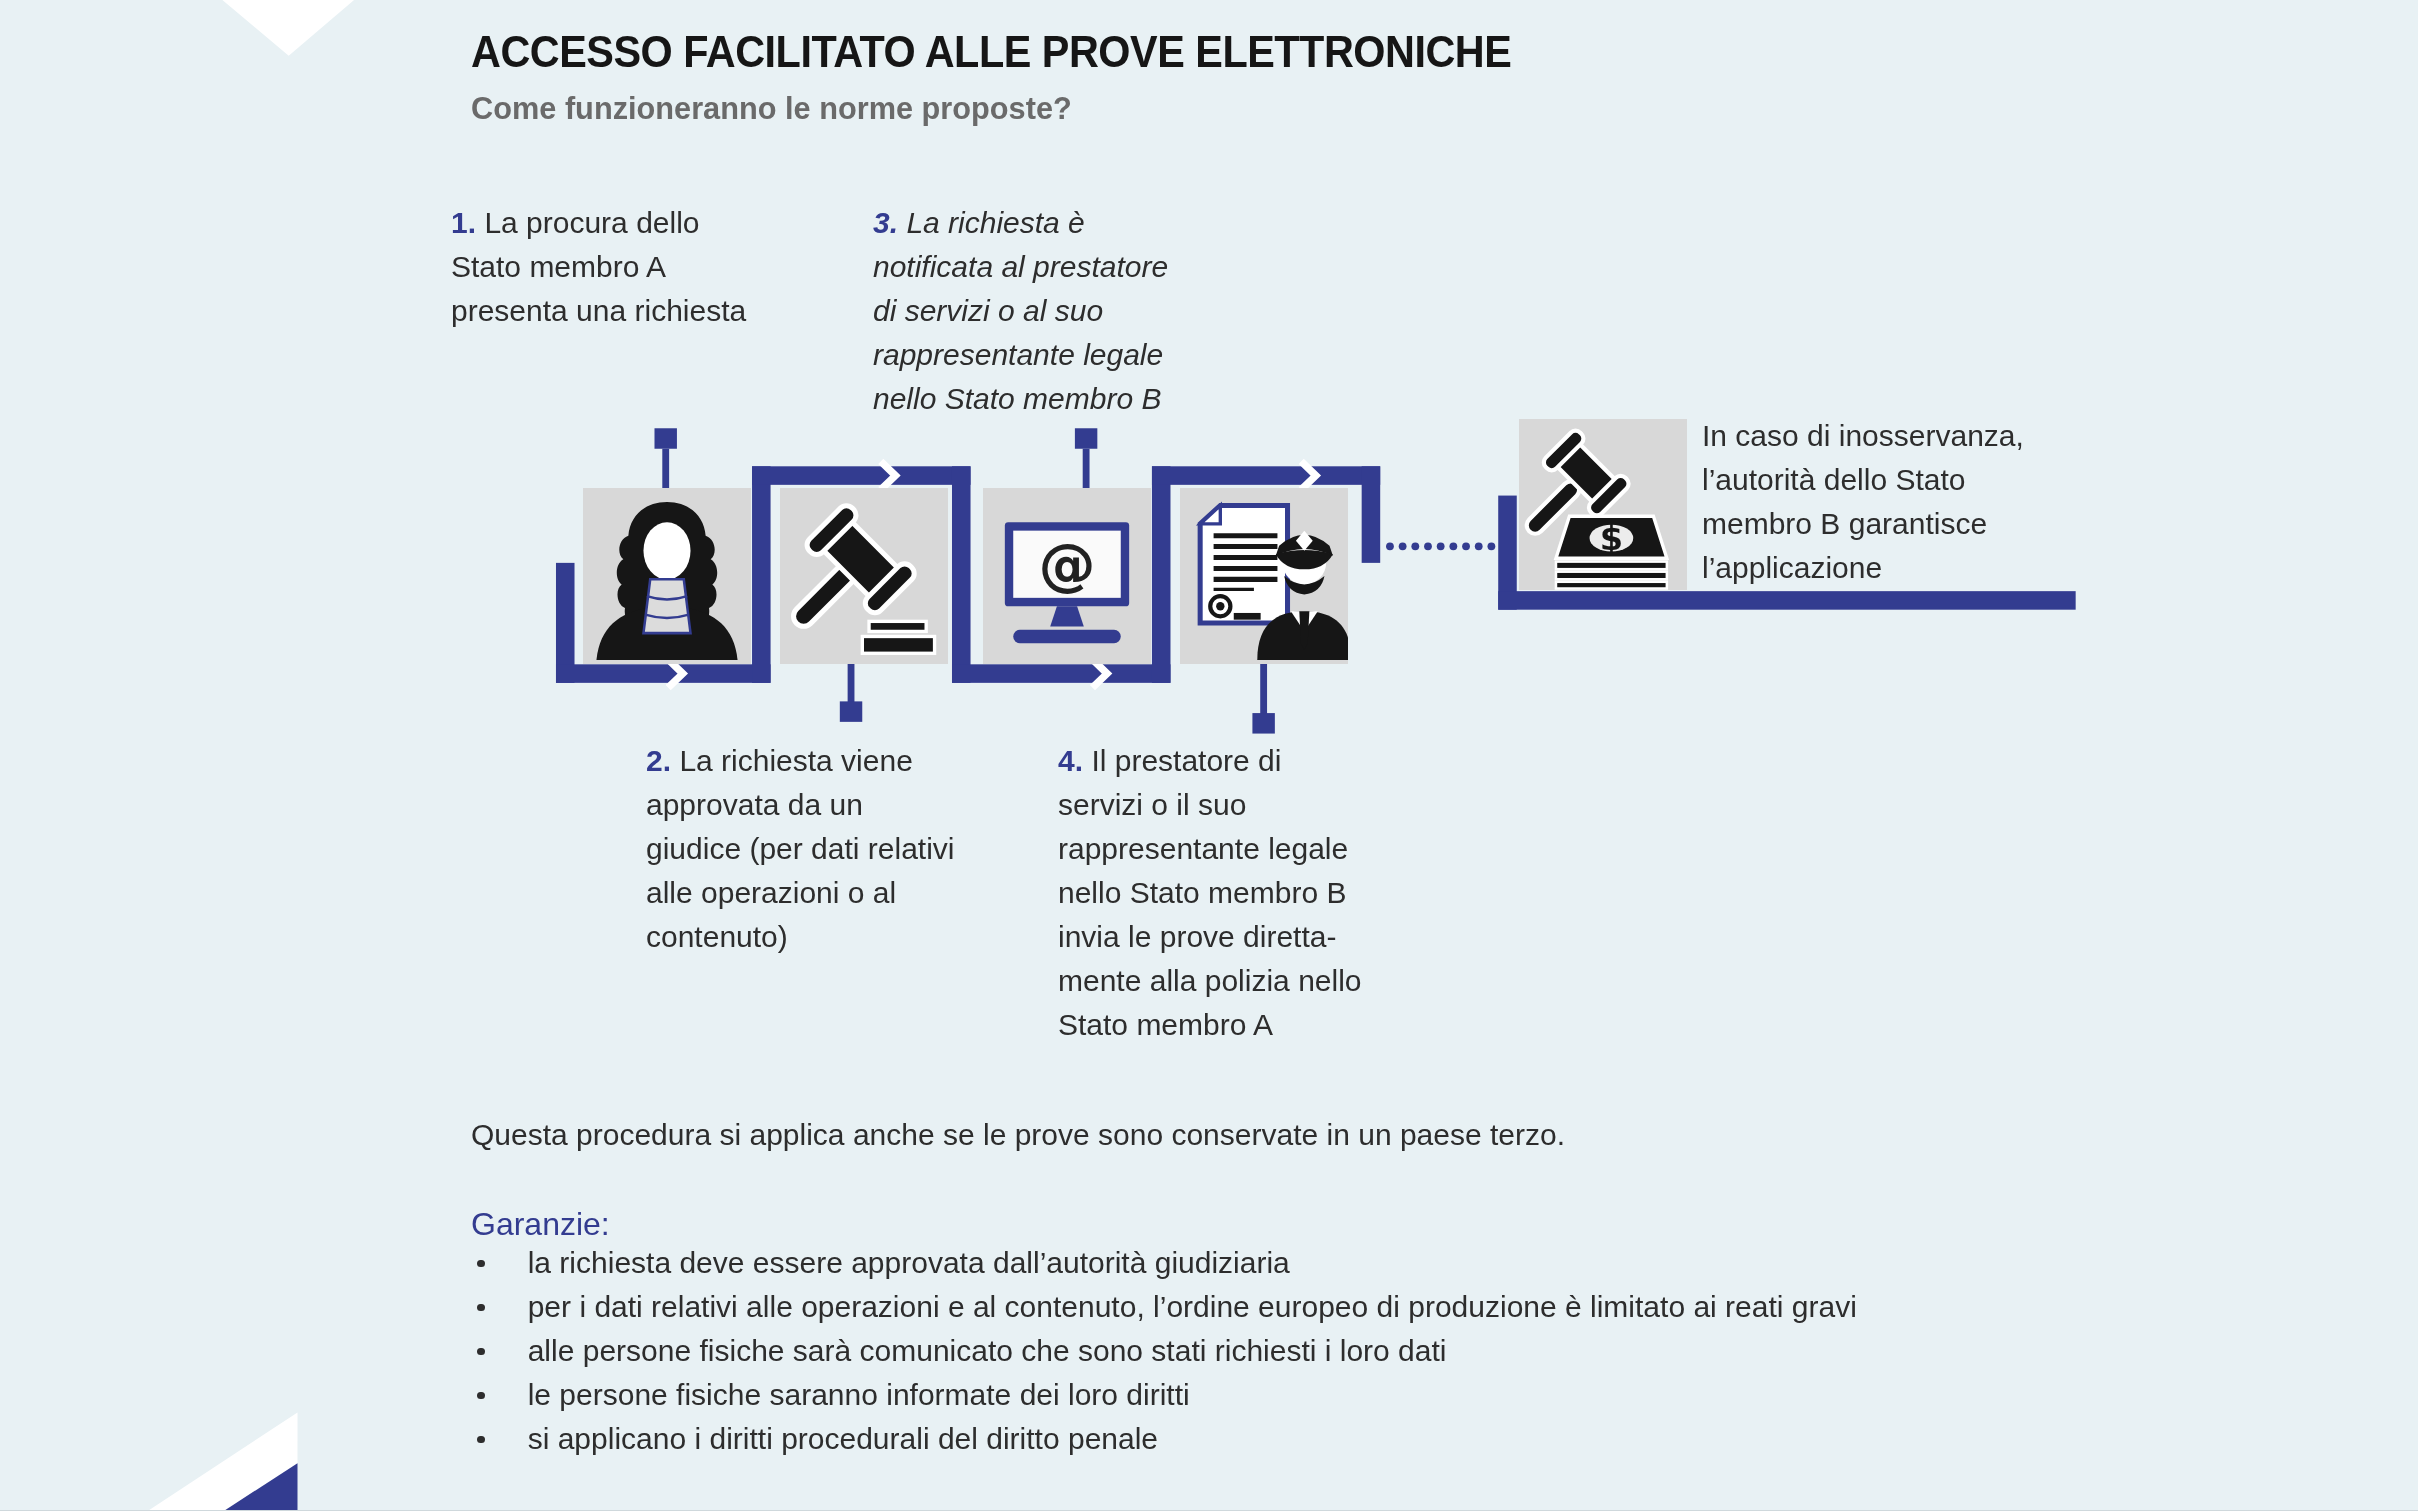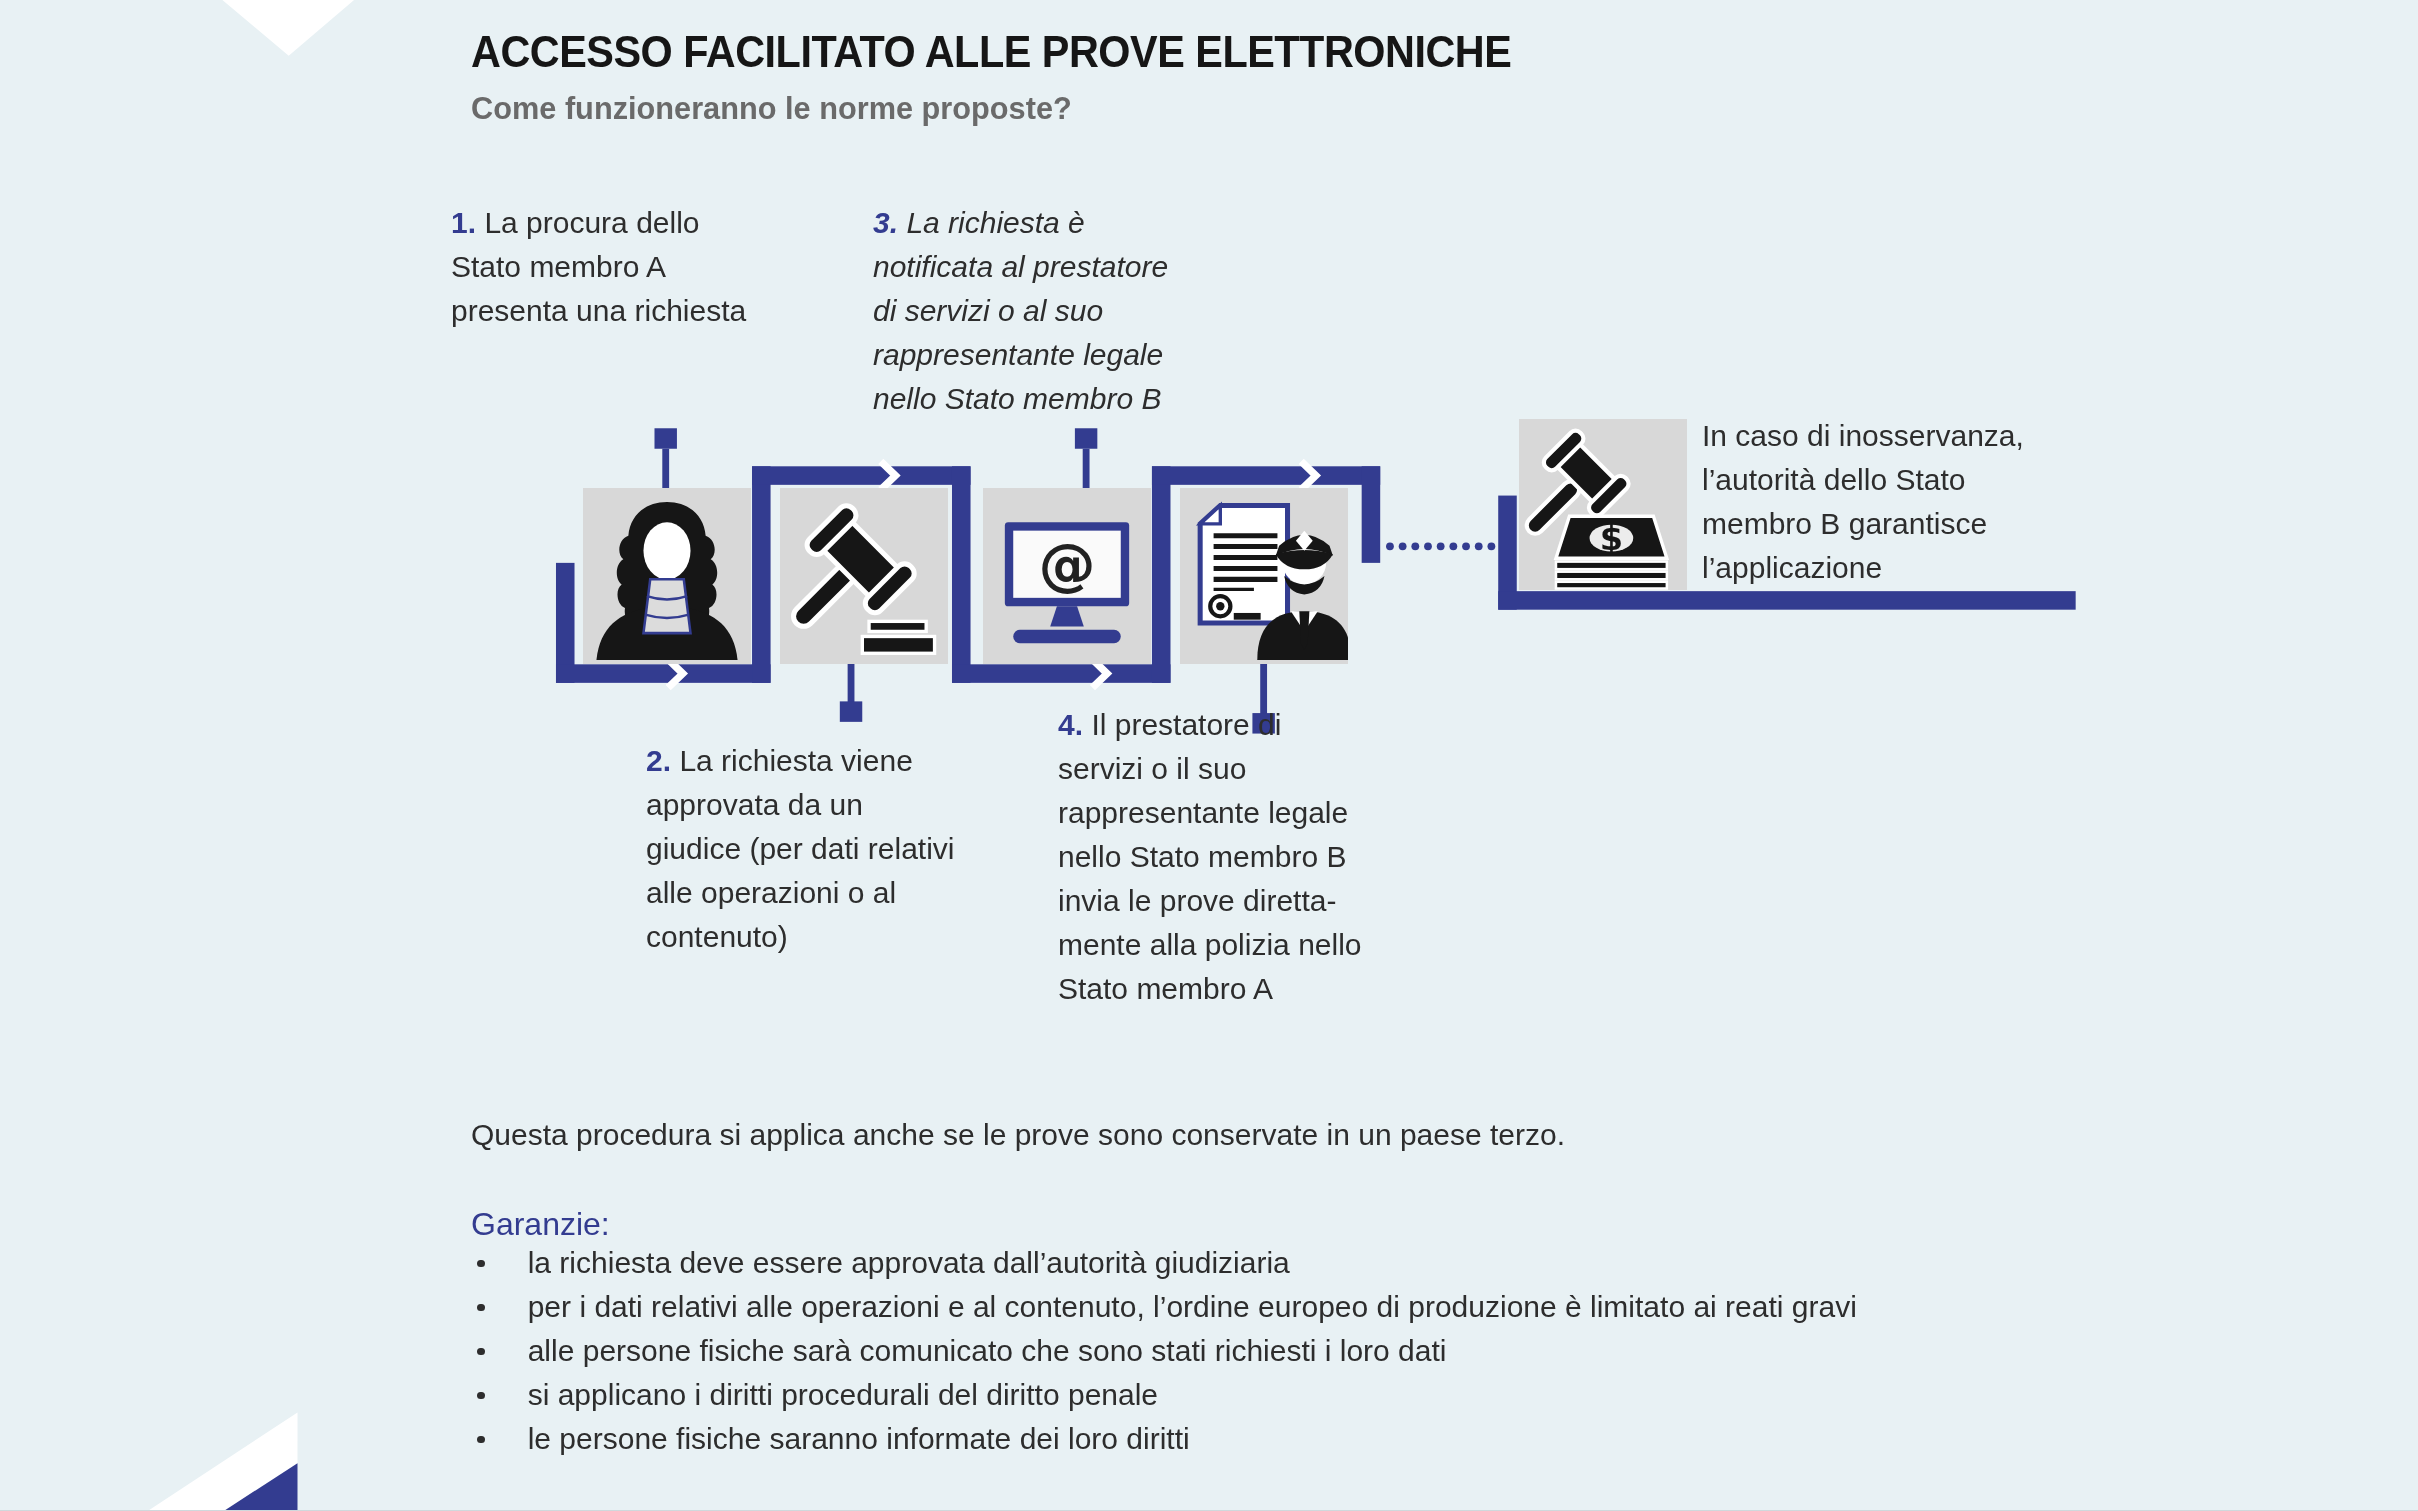--- a/index.html
+++ b/index.html
@@ -18,21 +18,21 @@
   .page-subtitle{
     left:471px; top:90px; font-size:32px; font-weight:bold; color:var(--muted,#6a6a6a);
     transform:scaleX(.96); transform-origin:left top; white-space:nowrap;
   }
   .step{ text-align:left; font-size:30px; line-height:44px; }
   .step .num{ color:var(--navy,#333c90); font-weight:bold; }
   .pre{ white-space:pre-line; }
   .step1{ left:451px; top:201px; width:410px; }
   .step3{ left:873px; top:201px; width:410px;font-style:italic; }
   .step2{ left:646px; top:739px; width:410px; }
-  .step4{ left:1058px; top:703px; width:410px; }
+  .step4{ left:1058px; top:739px; width:410px; }
   .note-right{ left:1702px; top:414px; width:429px; font-size:30px; line-height:44px; text-align:left; }
   .iconbox{ background:var(--box,#d8d8d8); }
   .iconbox svg{ display:block; width:100%; height:100%; }
   .box1{ left:583px;  top:488px; width:168px; height:176px; }
   .box2{ left:780px;  top:488px; width:168px; height:176px; }
   .box3{ left:983px; top:488px; width:168px; height:176px; }
   .box4{ left:1180px; top:488px; width:168px; height:176px; }
   .box5{ left:1519px; top:419px; width:168px; height:171px; }
   .procedure-note{ left:471px; top:1113px; font-size:30px; line-height:44px; white-space:nowrap; }
   .g-heading{ left:471px; top:1206px; font-size:32px; font-weight:normal; color:var(--navy,#333c90); }
@@ -215,22 +215,22 @@
     <li>
         <span class="dot"></span>
         <span>per i dati relativi alle operazioni e al contenuto, l’ordine europeo di produzione è limitato ai reati gravi</span>
       </li>
     <li>
         <span class="dot"></span>
         <span>alle persone fisiche sarà comunicato che sono stati richiesti i loro dati</span>
       </li>
     <li>
         <span class="dot"></span>
+        <span>le persone fisiche saranno informate dei loro diritti</span>
+      </li>
+    <li>
+        <span class="dot"></span>
         <span>si applicano i diritti procedurali del diritto penale</span>
       </li>
-    <li>
-        <span class="dot"></span>
-        <span>le persone fisiche saranno informate dei loro diritti</span>
-      </li>
   </ul>
 
 </div>
 
 
 </body></html>

